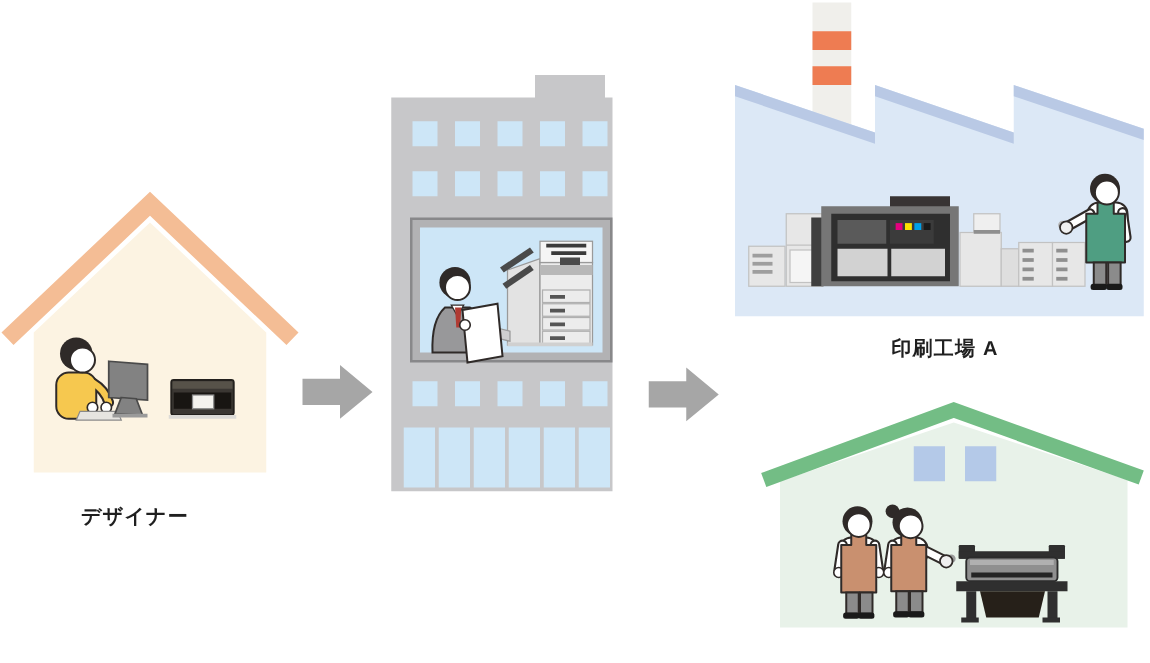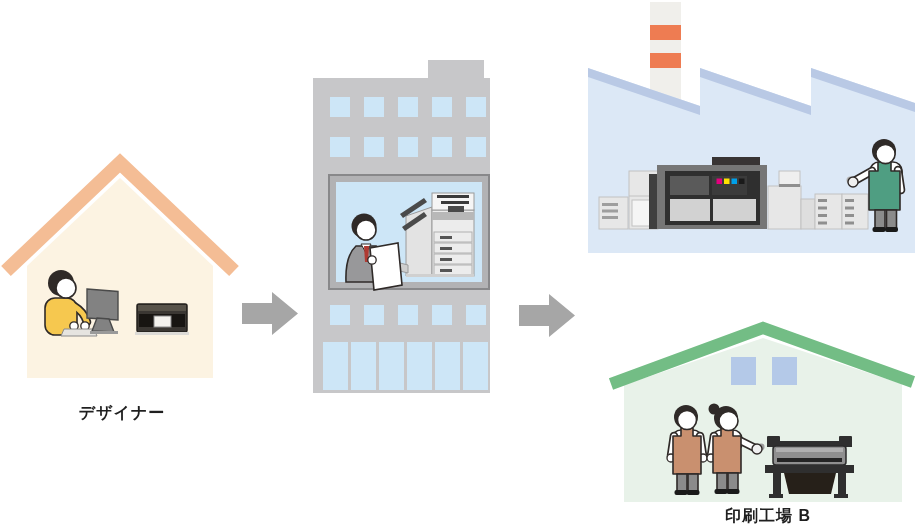--- a/index.html
+++ b/index.html
@@ -260,15 +260,15 @@
       <rect class="pd" x="765" y="465" width="89" height="8"></rect>
       <rect class="pd" x="773" y="473" width="8" height="23"></rect>
       <rect class="pd" x="838" y="473" width="8" height="23"></rect>
       <polygon points="784,473 836,473 831,494 789,494" fill="#262019"></polygon>
       <rect class="pd" x="769" y="494" width="14" height="4"></rect>
       <rect class="pd" x="834" y="494" width="14" height="4"></rect>
     </g>
   </g>
 </svg>
 
-  <div class="node-label" style="left:30px;top:403px;width:184px;">デザイナー</div>
-  <div class="node-label" style="left:678px;top:506px;width:180px;">印刷工場 B</div>
+  <div class="node-label" style="left:16px;top:403px;width:184px;">デザイナー</div>
+  <div class="node-label" style="left:666px;top:269px;width:180px;">印刷工場 A</div>
 </div>
 
 </body></html>

